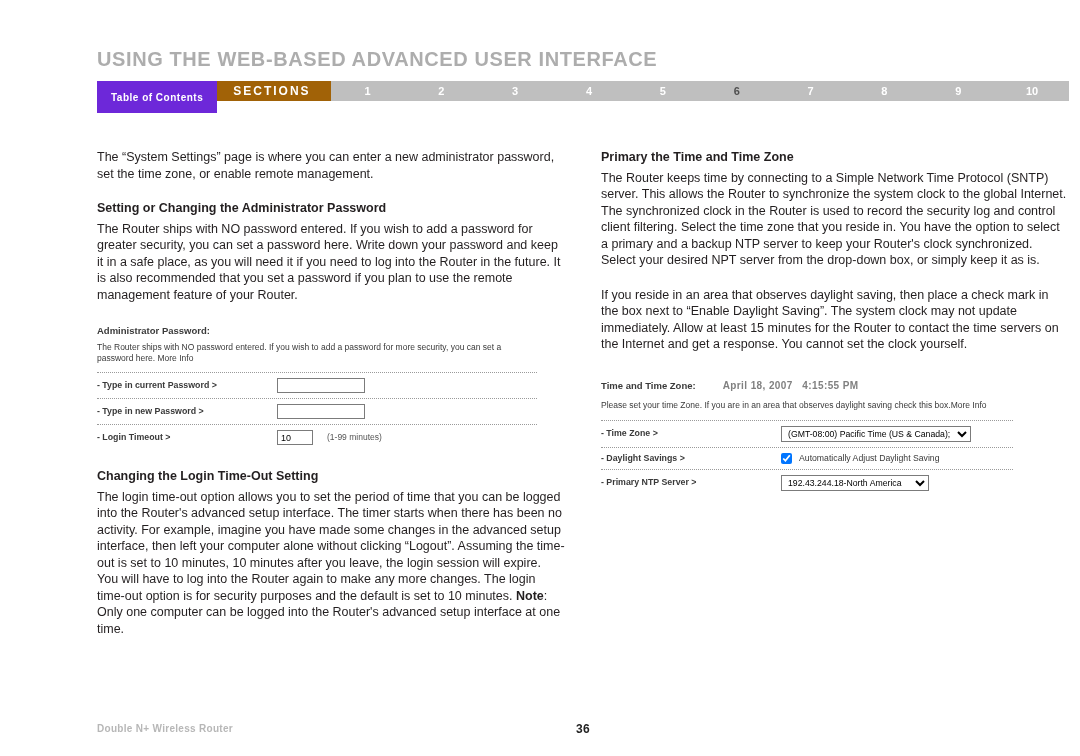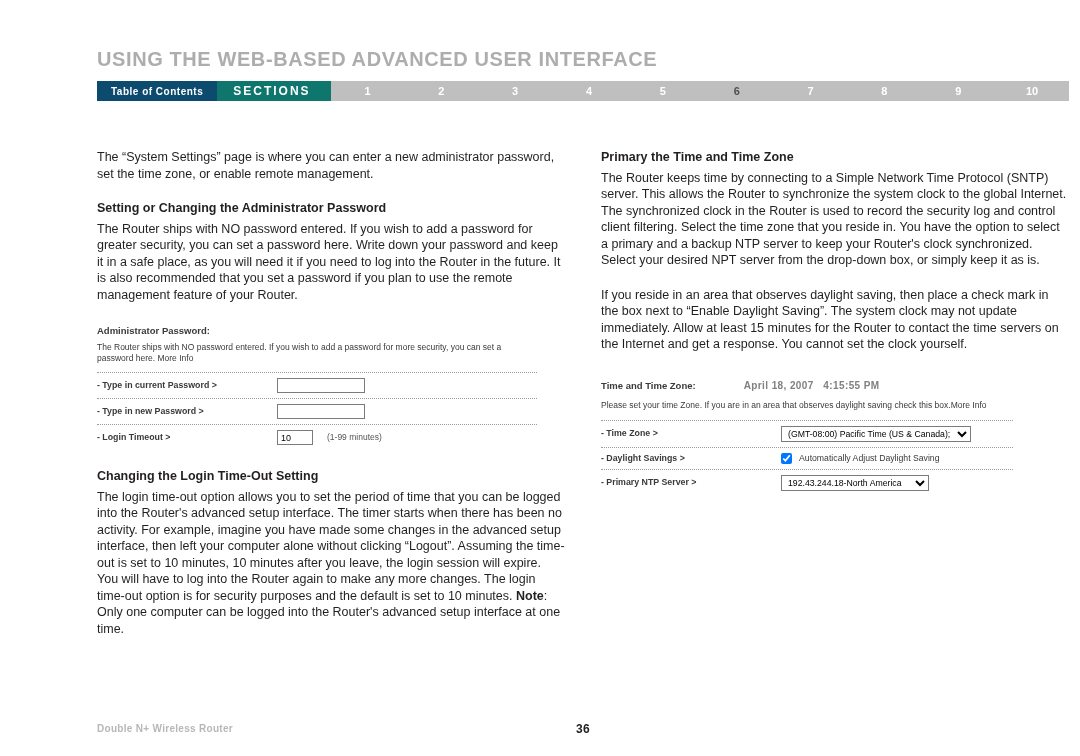--- a/index.html
+++ b/index.html
@@ -21,29 +21,29 @@
   .nav-bar {
     display: flex;
     align-items: stretch;
     height: 20px;
     font-size: 10px;
     font-weight: 700;
     color: #fff;
     margin-bottom: 48px;
   }
   .nav-toc {
-    background: #0c4a6e;
-    color: #fff;
-    padding: 4px 14px;
+    background: #6d28d9;
+    color: #fff;
+    padding: 16px 14px;
     display: flex;
     align-items: center;
     letter-spacing: 0.5px;
   }
   .nav-sections {
-    background: #0f766e;
+    background: #a16207;
     color: #fff;
     padding: 0 20px 0 16px;
     display: flex;
     align-items: center;
     font-size: 12px;
     letter-spacing: 2px;
   }
   .nav-numbers {
     background: #bfbfbf;
     flex: 1;
@@ -101,21 +101,21 @@
     padding: 0 2px;
     width: 190px;
   }
   .figure select.mid { width: 148px; }
   .figure .chk-row { display:flex; align-items:center; gap:7px; }
   .figure input[type="checkbox"] { width:11px; height:11px; }
   .fig2 { margin-top: 22px; width: 88%; }
   .fig2 .header-row {
     display:flex;
     align-items: baseline;
-    gap: 48px;
+    gap: 27px;
     margin-bottom: 4px;
   }
   .fig2 .header-row .date { color:#808080; font-size: 10px; font-weight: 600; letter-spacing:0.4px; }
   .note-bold { font-weight:700; }
   .footer {
     position: absolute;
     bottom: 22px;
     left: 54px;
     right: 54px;
     display: flex;

